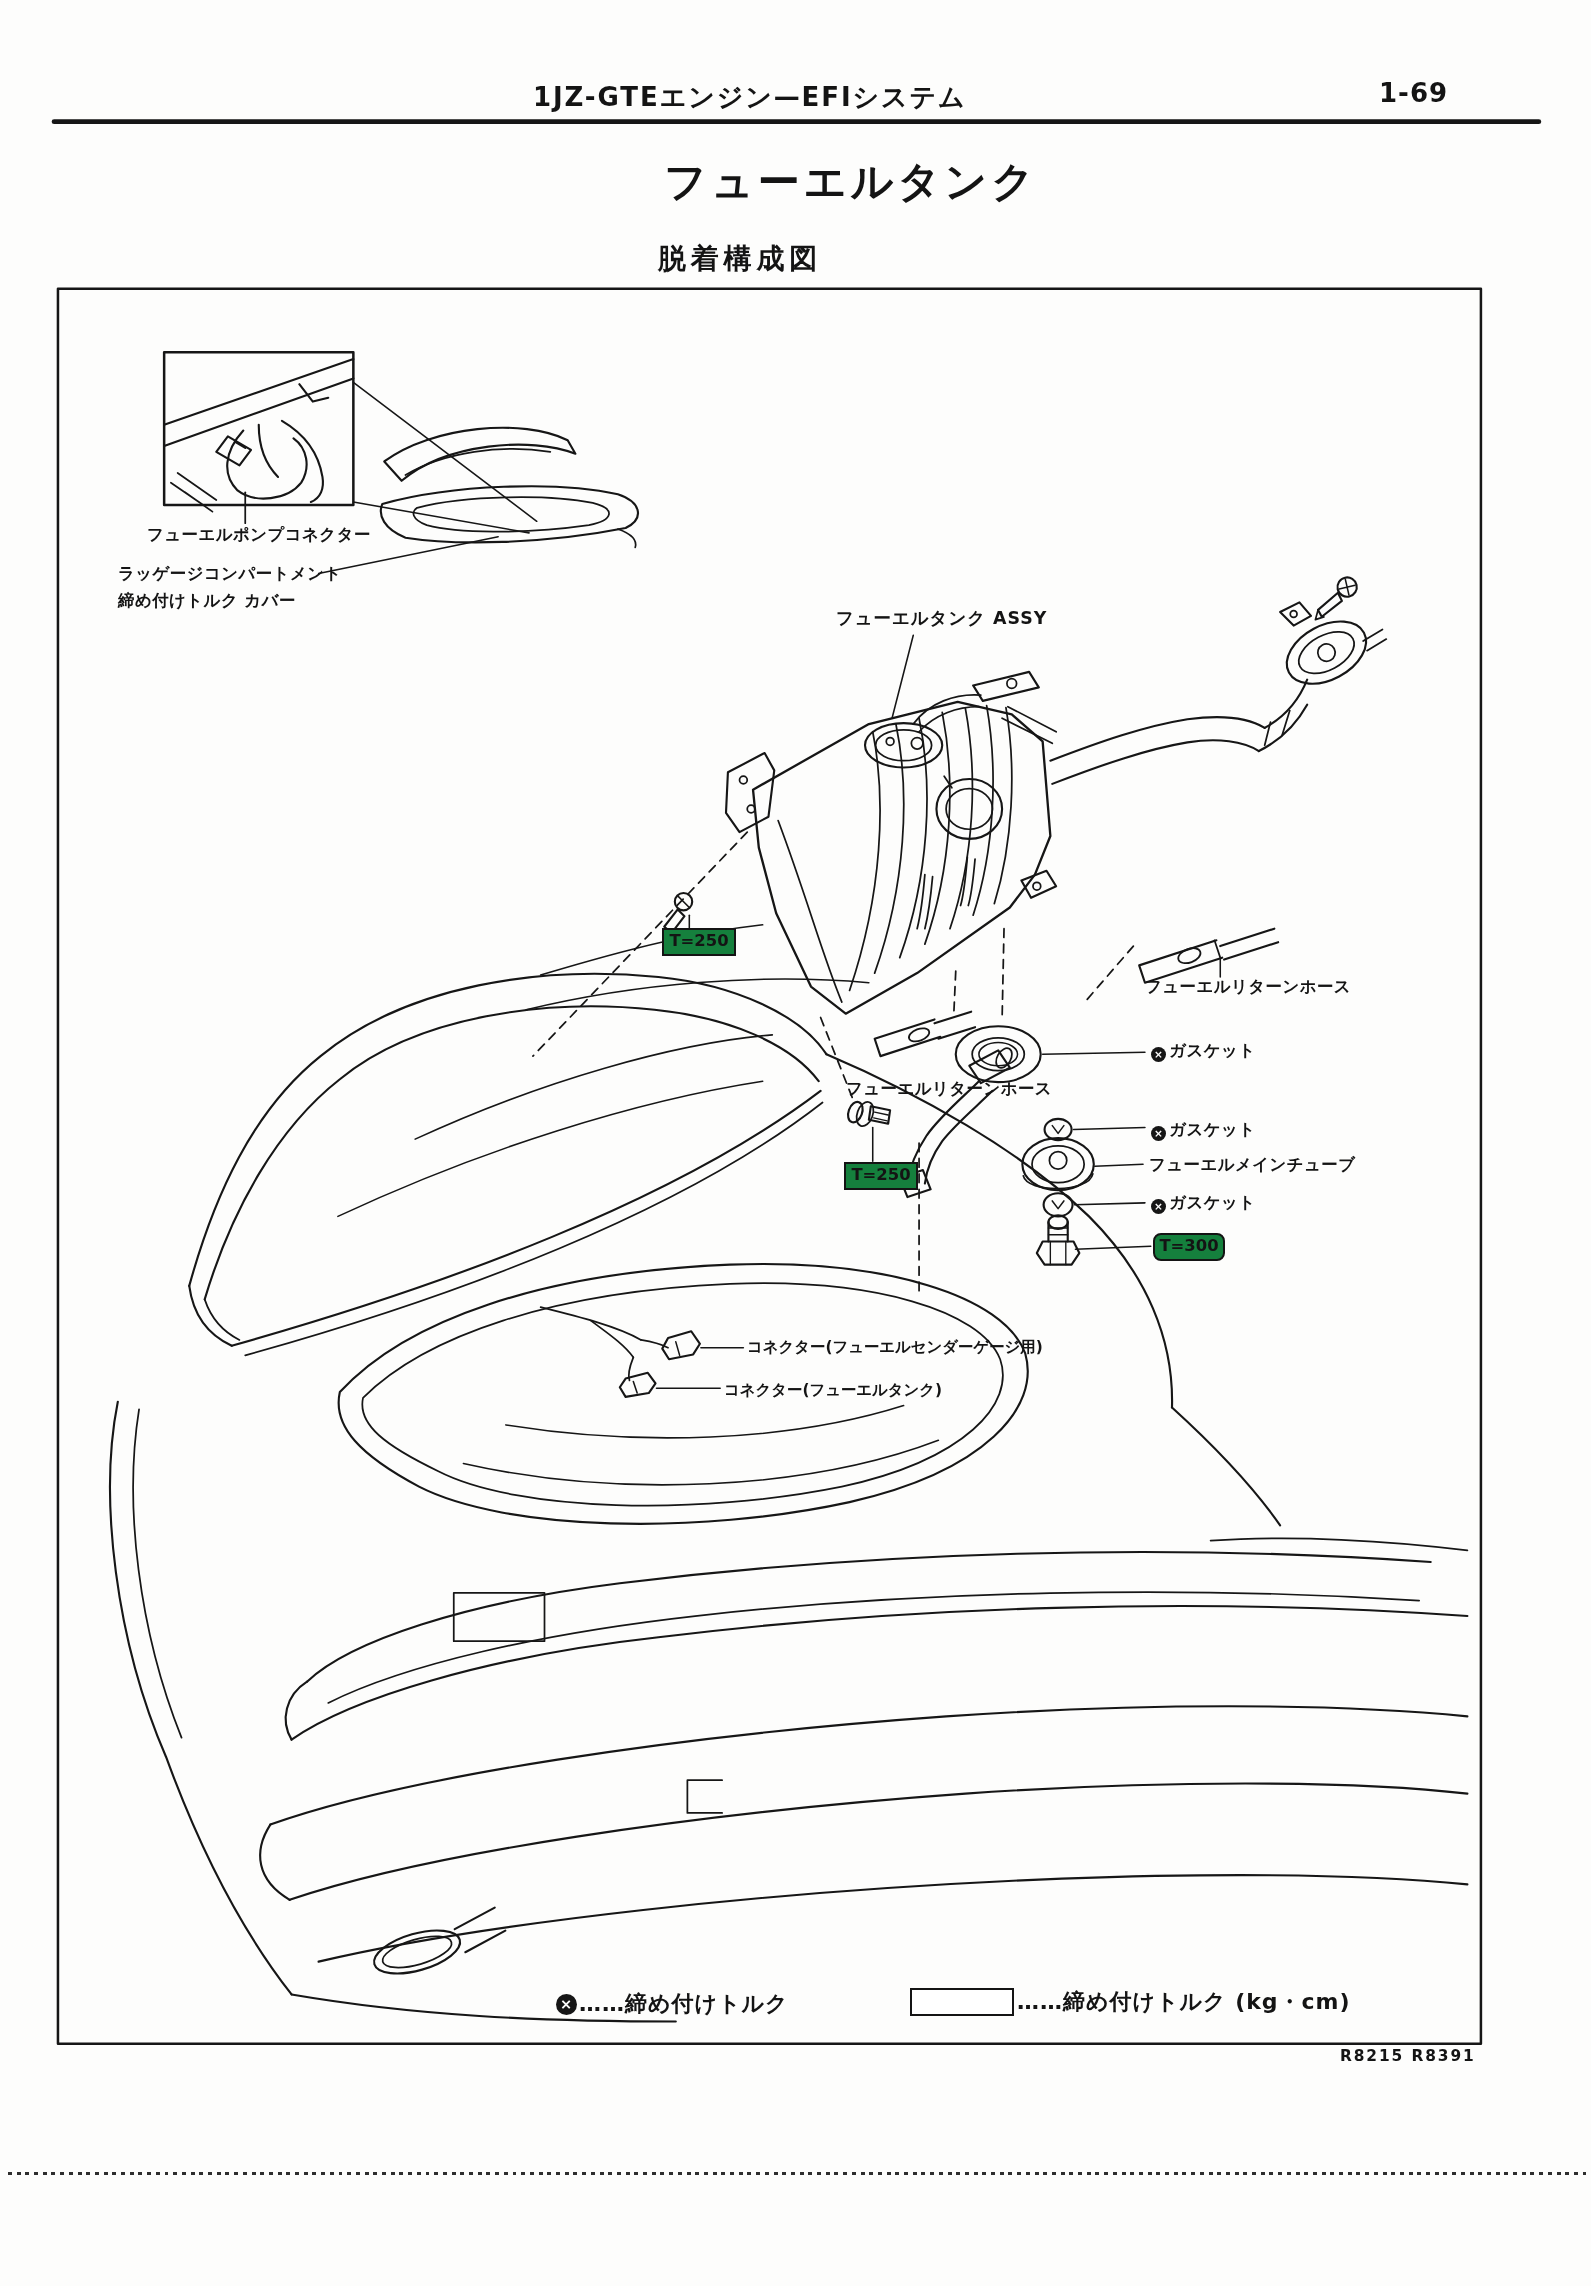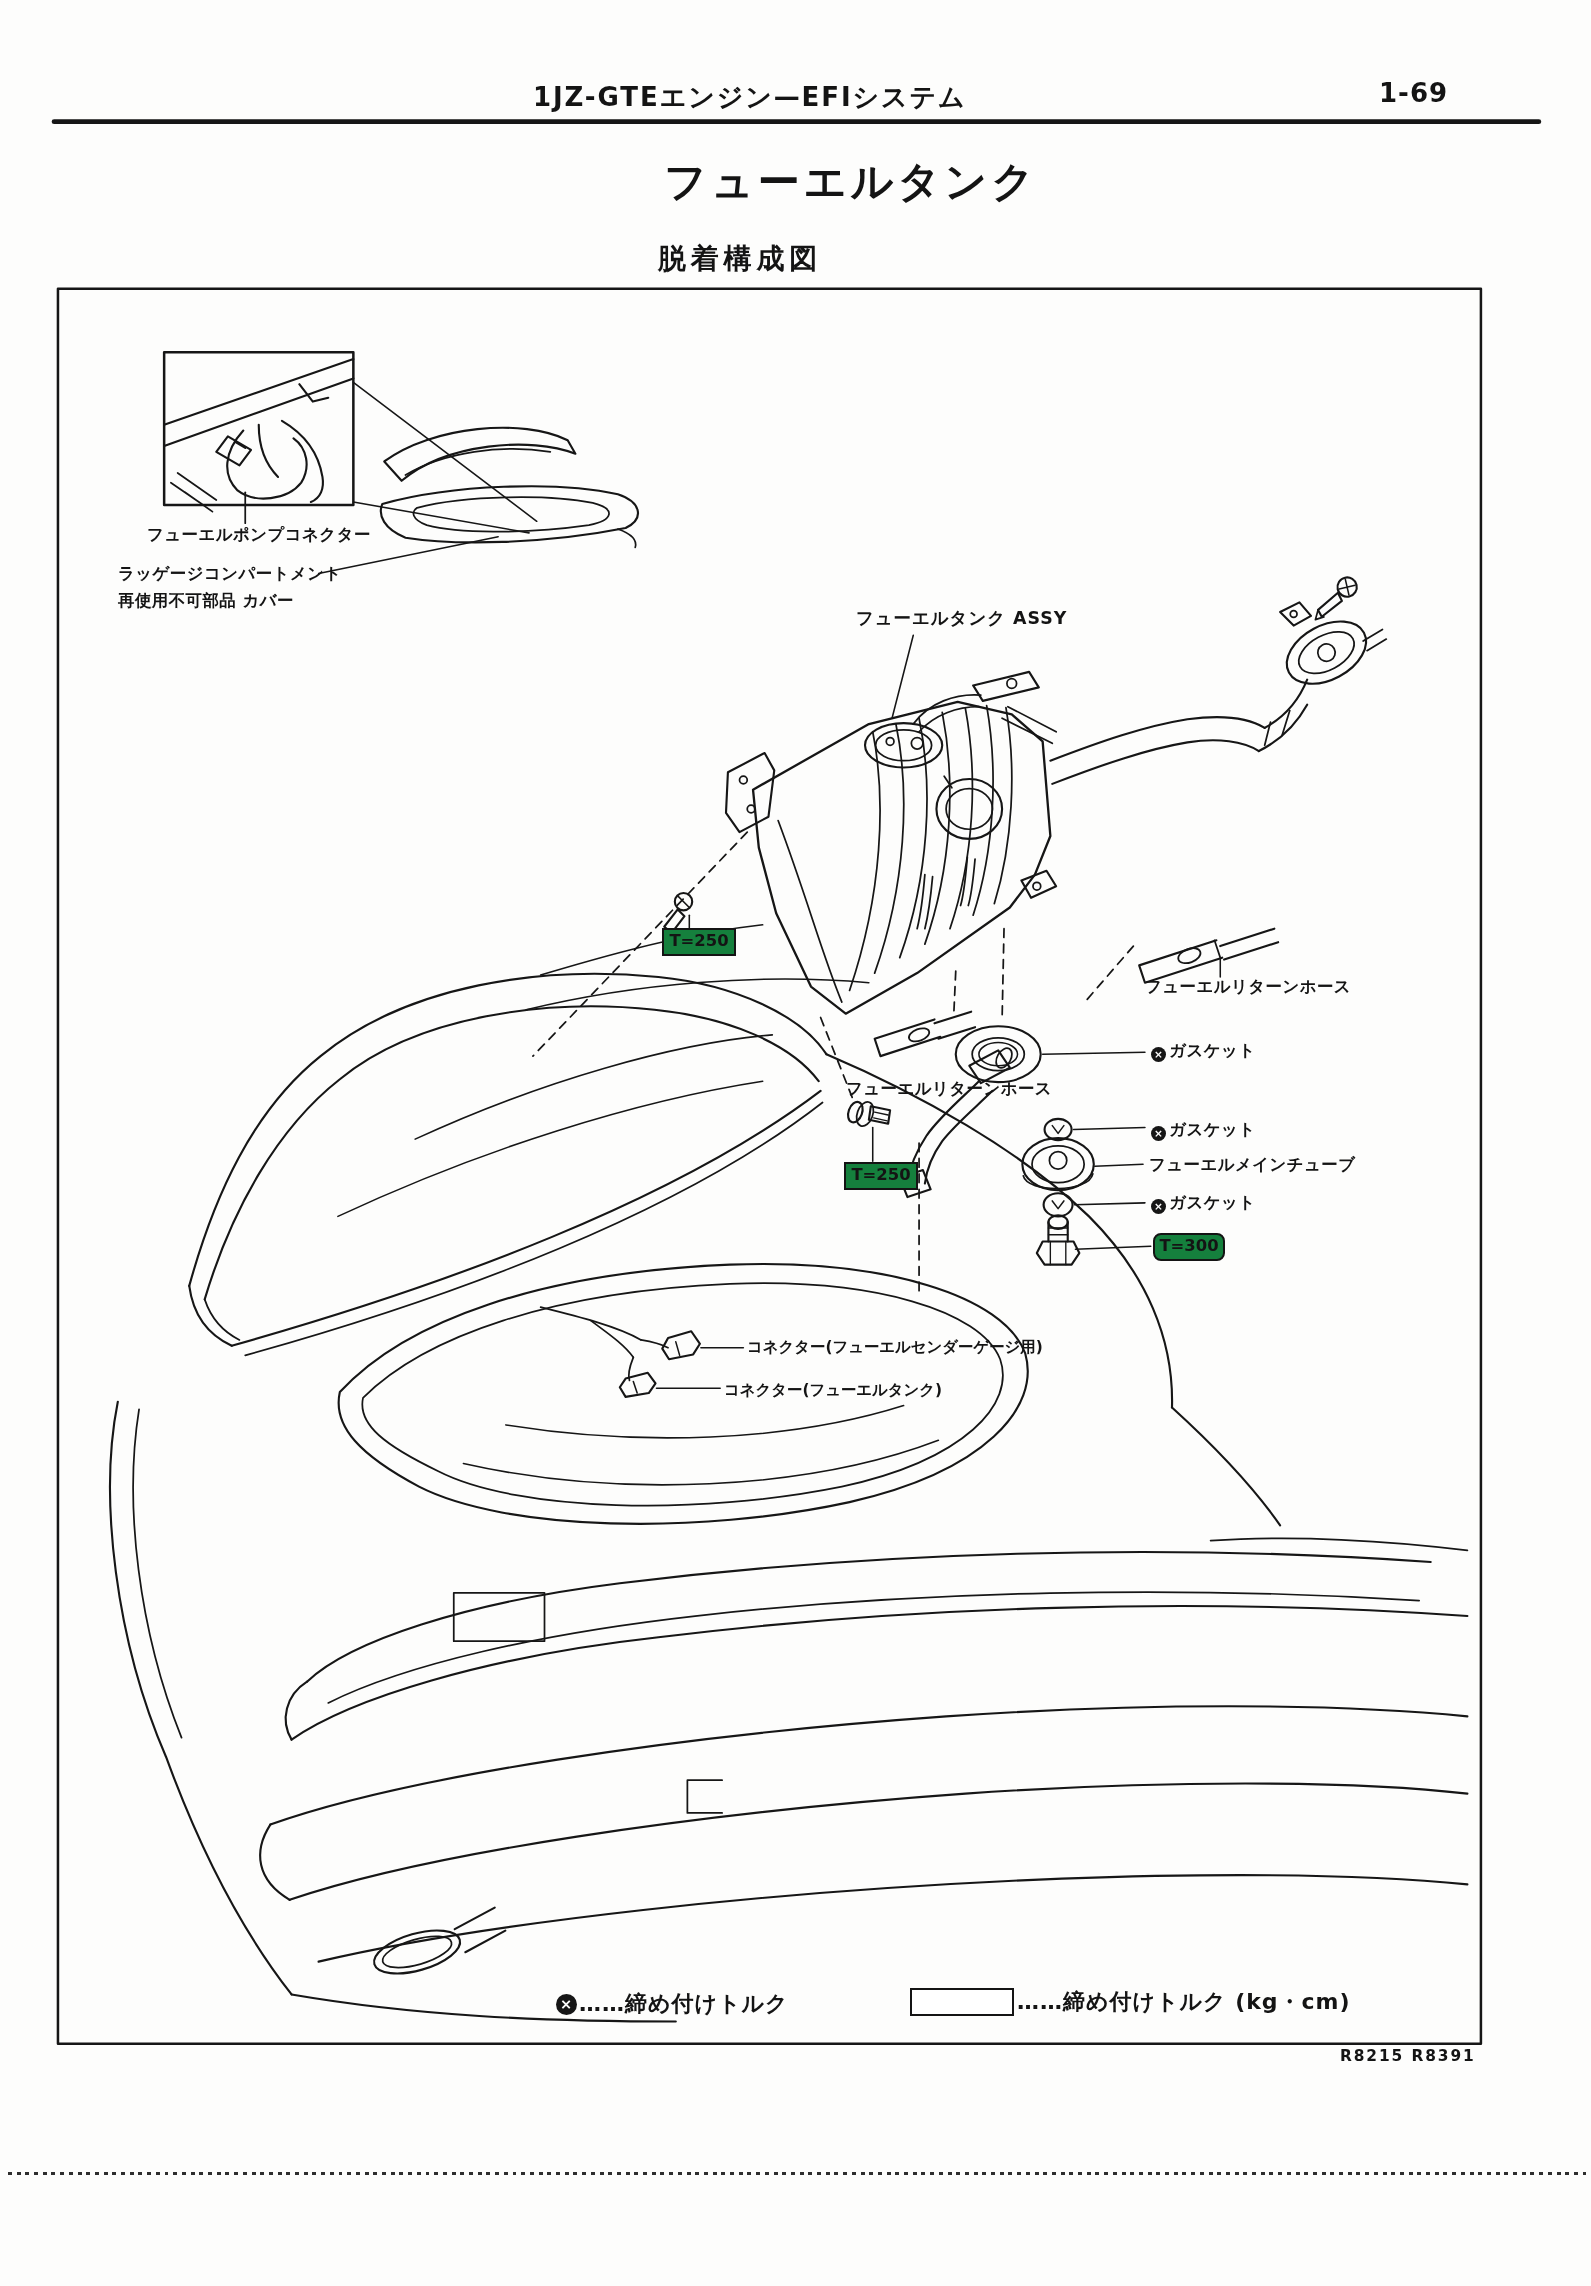--- a/index.html
+++ b/index.html
@@ -269,23 +269,23 @@
 </svg>
 
 <div class="lbl hdr" style="left:533px;top:81px;">1JZ-GTEエンジン—EFIシステム</div>
 <div class="lbl pgnum" style="left:1379px;top:77px;">1-69</div>
 
 <div class="lbl title" style="left:664px;top:156px;">フューエルタンク</div>
 <div class="lbl subtitle" style="left:658px;top:241px;">脱着構成図</div>
 
 <div class="lbl" style="left:147px;top:525px;">フューエルポンプコネクター</div>
 <div class="lbl" style="left:118px;top:564px;">ラッゲージコンパートメント</div>
-<div class="lbl" style="left:118px;top:591px;">再使用不可部品 カバー</div>
-
-<div class="lbl" style="left:856px;top:608px;font-size:17.4px;letter-spacing:1px;text-align:right;">フューエルタンク ASSY</div>
+<div class="lbl" style="left:118px;top:591px;">締め付けトルク カバー</div>
+
+<div class="lbl" style="left:836px;top:608px;font-size:17.4px;letter-spacing:1px;text-align:right;">フューエルタンク ASSY</div>
 <div class="lbl" style="left:1145px;top:977px;">フューエルリターンホース</div>
 <div class="lbl" style="left:846px;top:1079px;">フューエルリターンホース</div>
 
 <div class="lbl" style="left:1151px;top:1041px;">
   <span class="nr-sym">×</span><span>ガスケット</span>
 </div>
 <div class="lbl" style="left:1151px;top:1120px;">
   <span class="nr-sym">×</span><span>ガスケット</span>
 </div>
 <div class="lbl" style="left:1149px;top:1155px;">フューエルメインチューブ</div>

